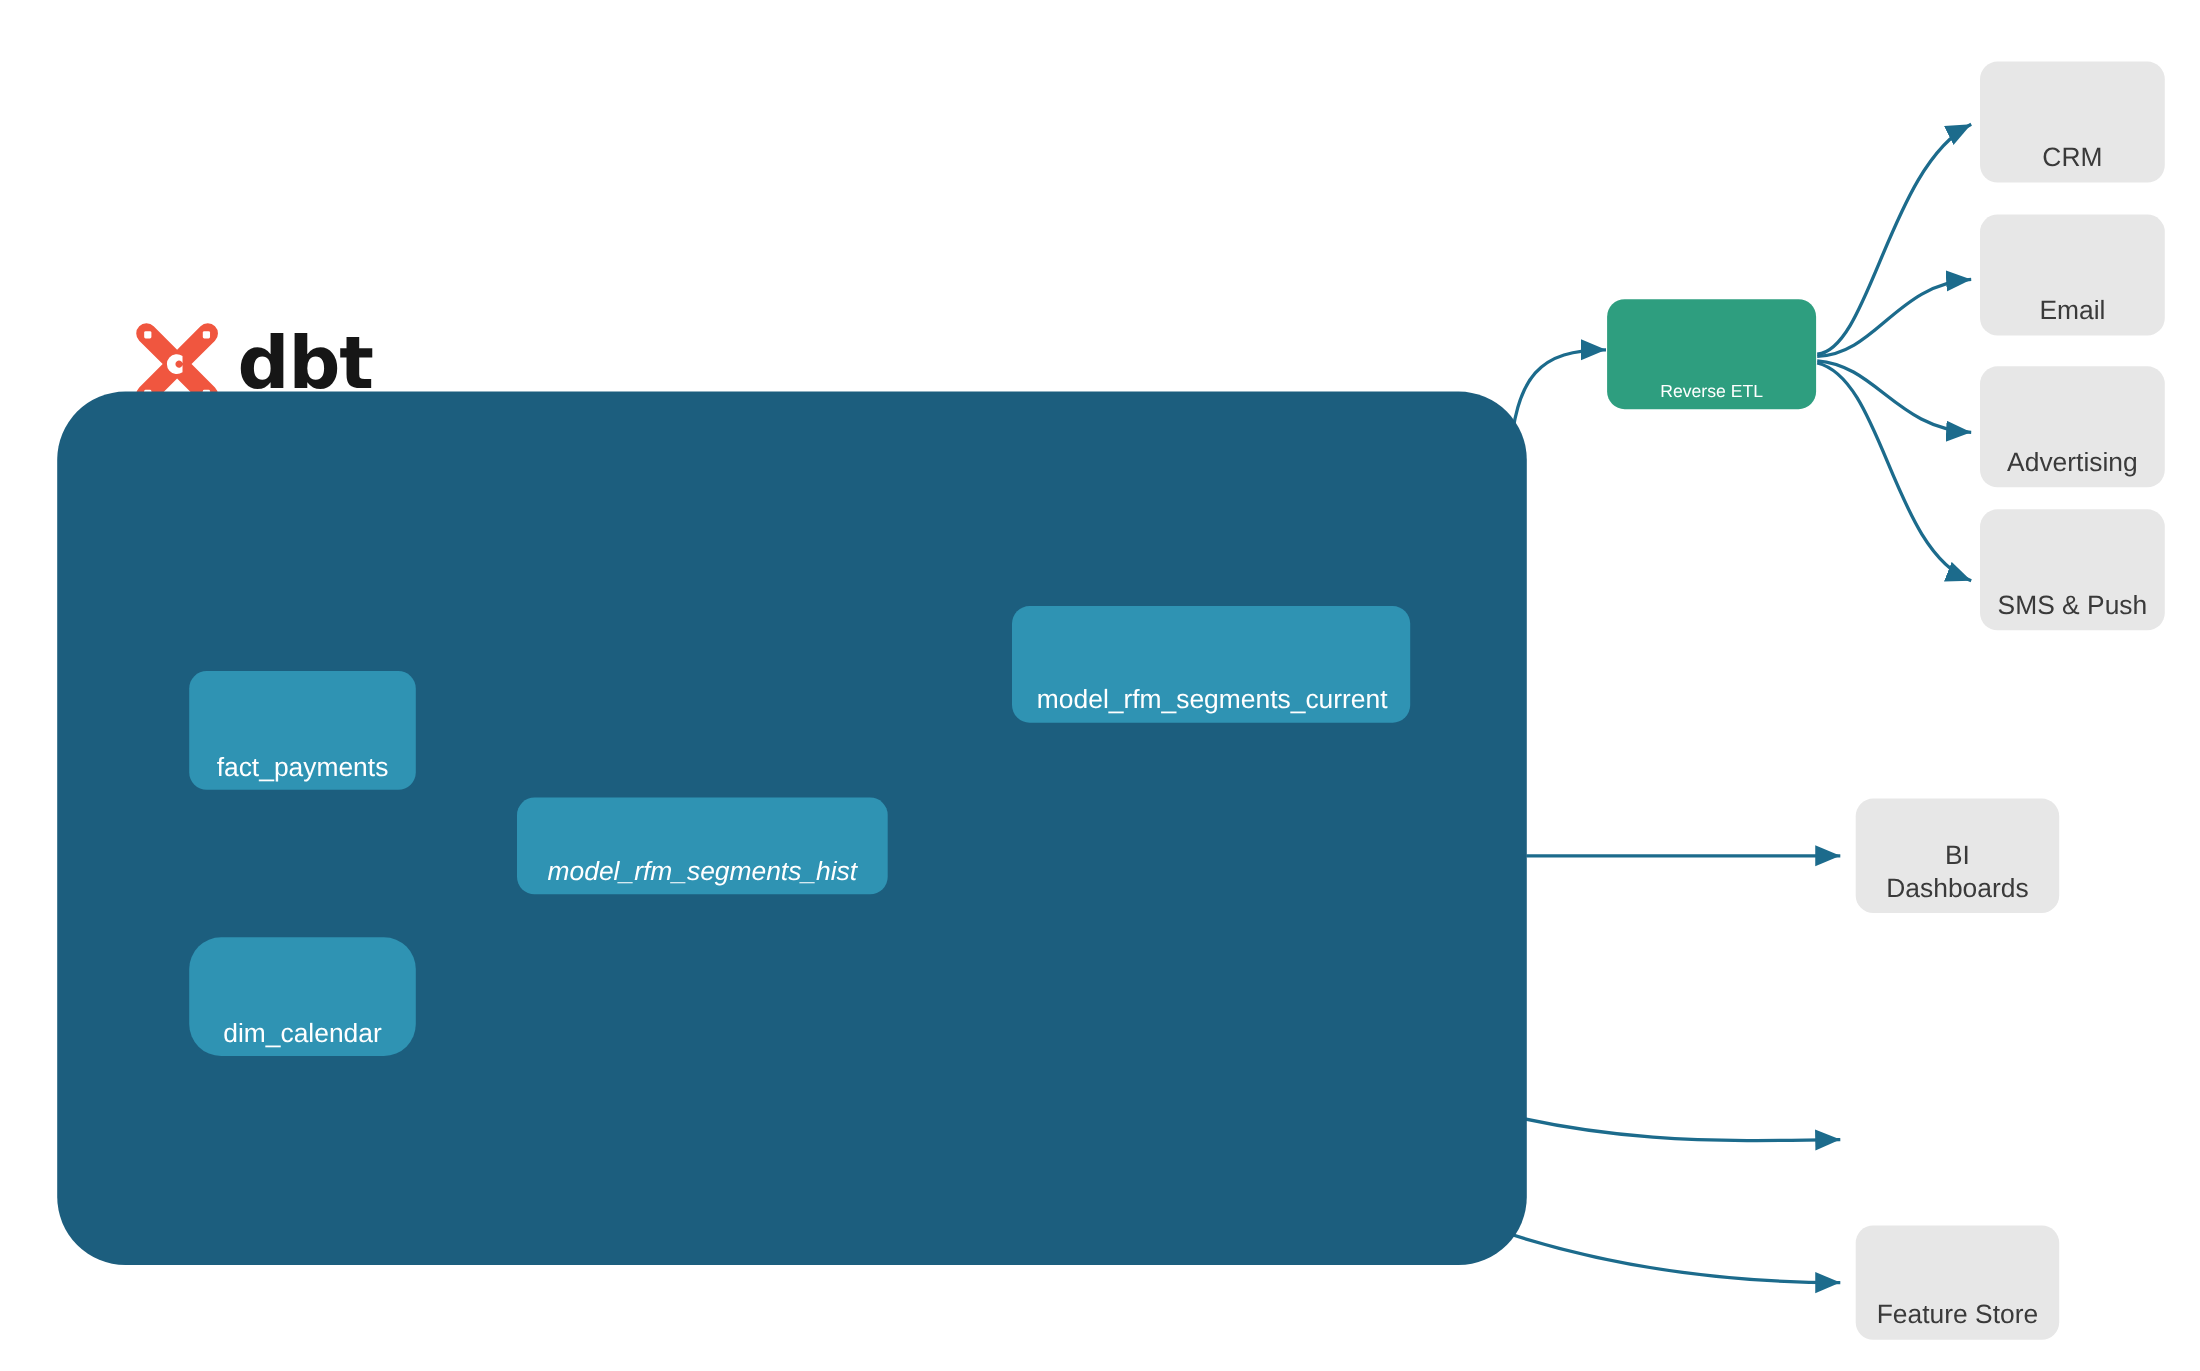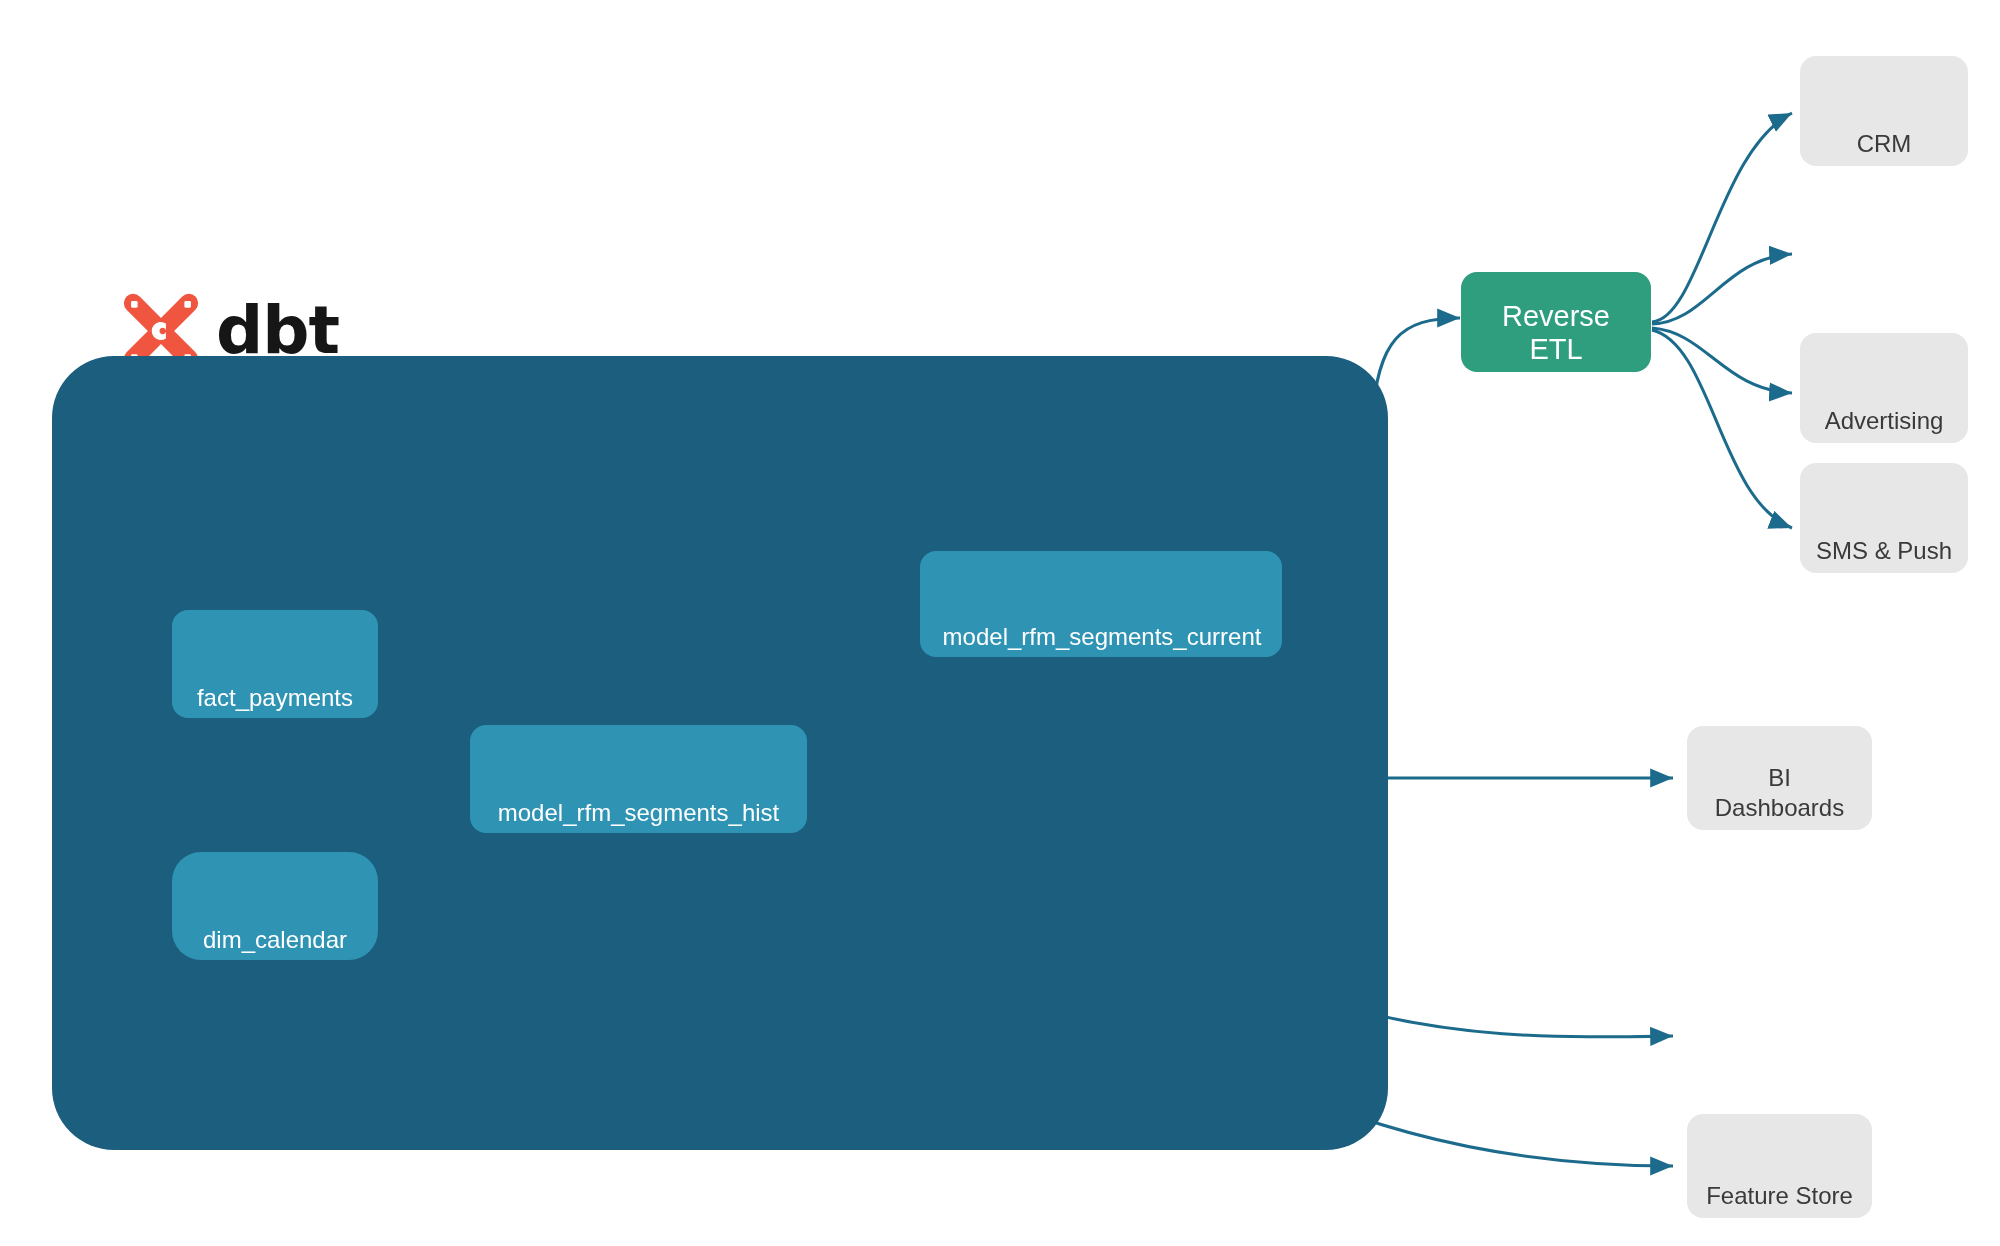--- a/index.html
+++ b/index.html
@@ -59,21 +59,21 @@
   .node-model {
     background: #2f93b3;
     border-radius: 16px;
     color: #ffffff;
     font-size: 24px;
   }
   .node-green {
     background: #2e9e7f;
     border-radius: 16px;
     color: #ffffff;
-    font-size: 29px;
+    font-size: 16px;
   }
   .node-gray {
     background: #e7e7e7;
     border-radius: 16px;
     color: #3a3a3a;
     font-size: 24px;
     line-height: 1.28;
   }
   
   #edges {
@@ -149,36 +149,39 @@
   <div id="warehouse"></div>
 
   <div class="node node-model" style="left:172px; top:610px; width:206px; height:108px;">
     <span>fact_payments</span>
   </div>
 
   <div class="node node-model" style="left:172px; top:852px; width:206px; height:108px;border-radius:29px;">
     <span>dim_calendar</span>
   </div>
 
-  <div class="node node-model" style="left:470px; top:725px; width:337px; height:108px;">
+  <div class="node node-model" style="left:470px; top:725px; width:337px; height:88px;font-style:italic;">
     <span>model_rfm_segments_hist</span>
   </div>
 
   <div class="node node-model" style="left:920px; top:551px; width:362px; height:106px;padding-left:16px;">
     <span>model_rfm_segments_current</span>
   </div>
 
   <div class="node node-green" style="left:1461px; top:272px; width:190px; height:100px;">
     <span>Reverse ETL</span>
   </div>
 
   <div class="node node-gray" style="left:1800px; top:56px; width:168px; height:110px;">
     <span>CRM</span>
   </div>
 
+  <div class="node node-gray" style="left:1800px; top:195px; width:168px; height:110px;">
+    <span>Email</span>
+  </div>
 
   <div class="node node-gray" style="left:1800px; top:333px; width:168px; height:110px;">
     <span>Advertising</span>
   </div>
 
   <div class="node node-gray" style="left:1800px; top:463px; width:168px; height:110px;">
     <span>SMS &amp; Push</span>
   </div>
 
   <div class="node node-gray" style="left:1687px; top:726px; width:185px; height:104px;">

